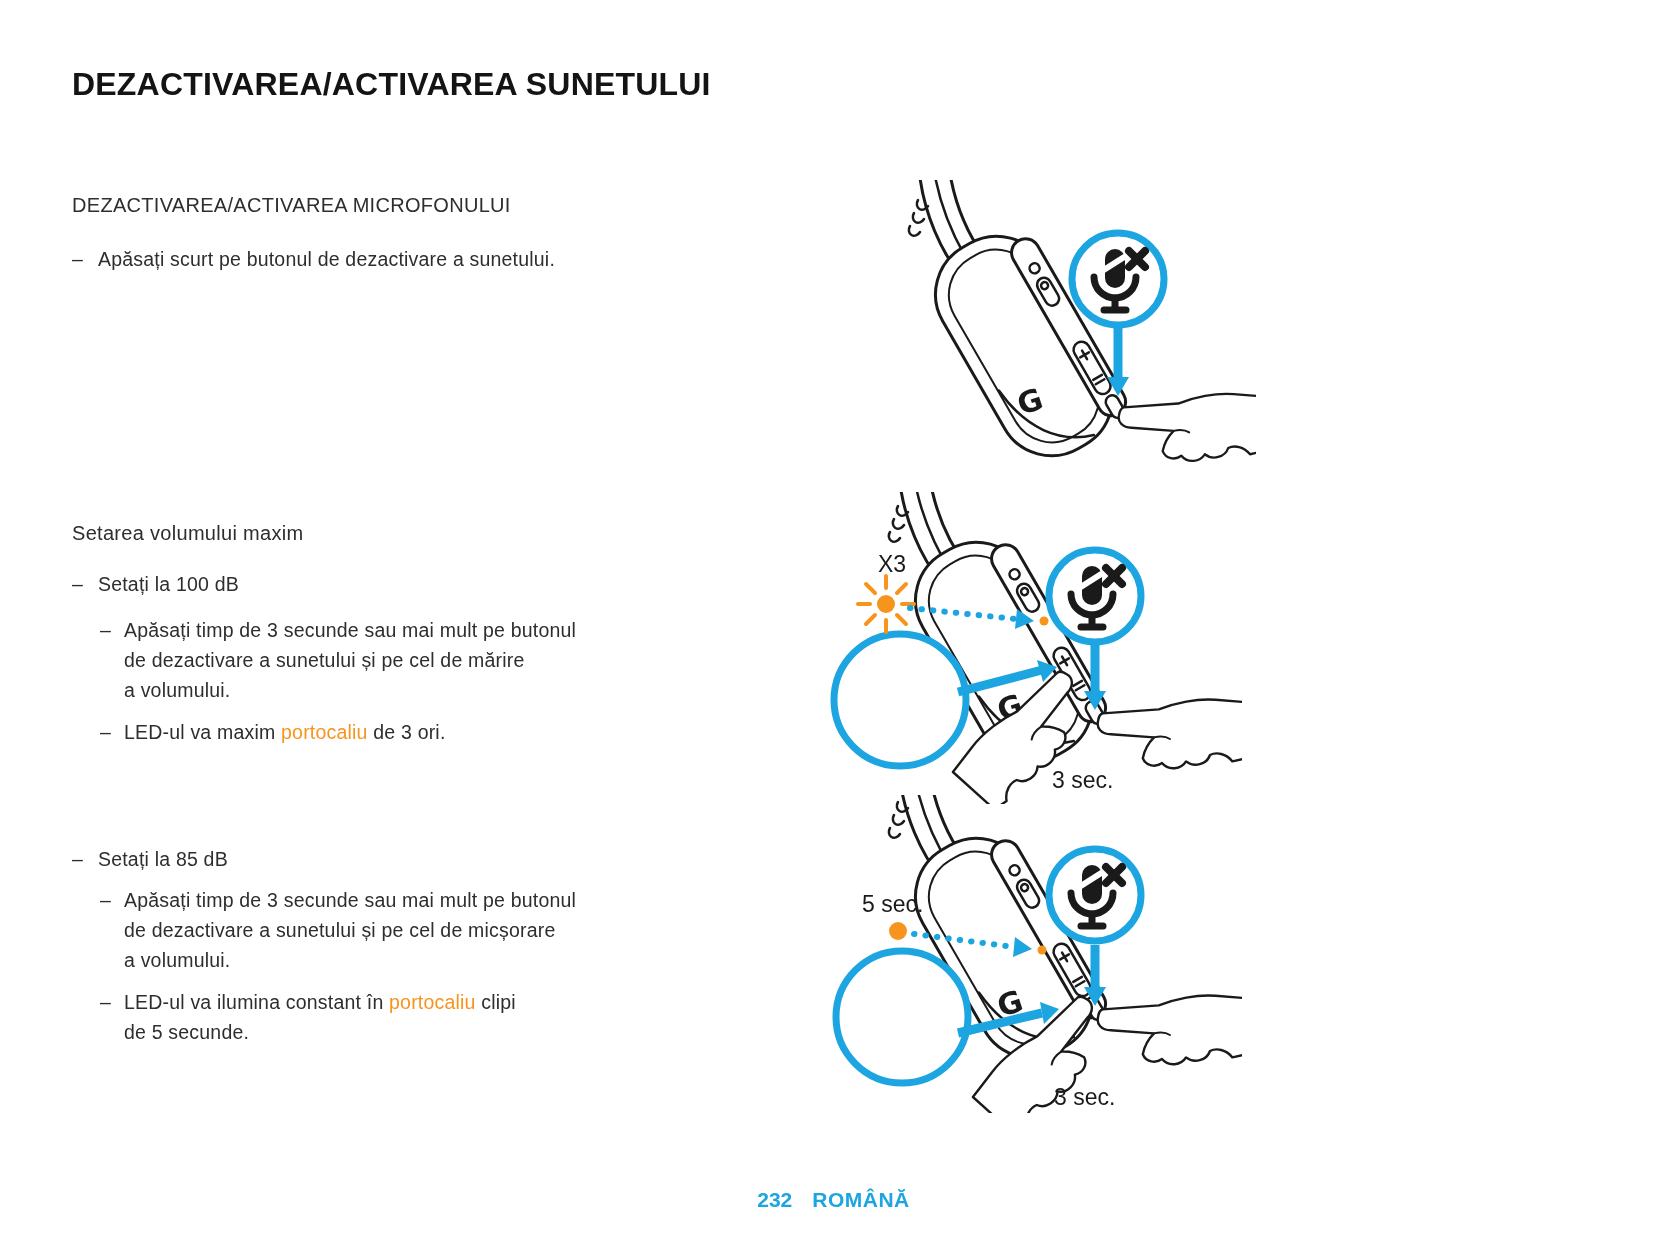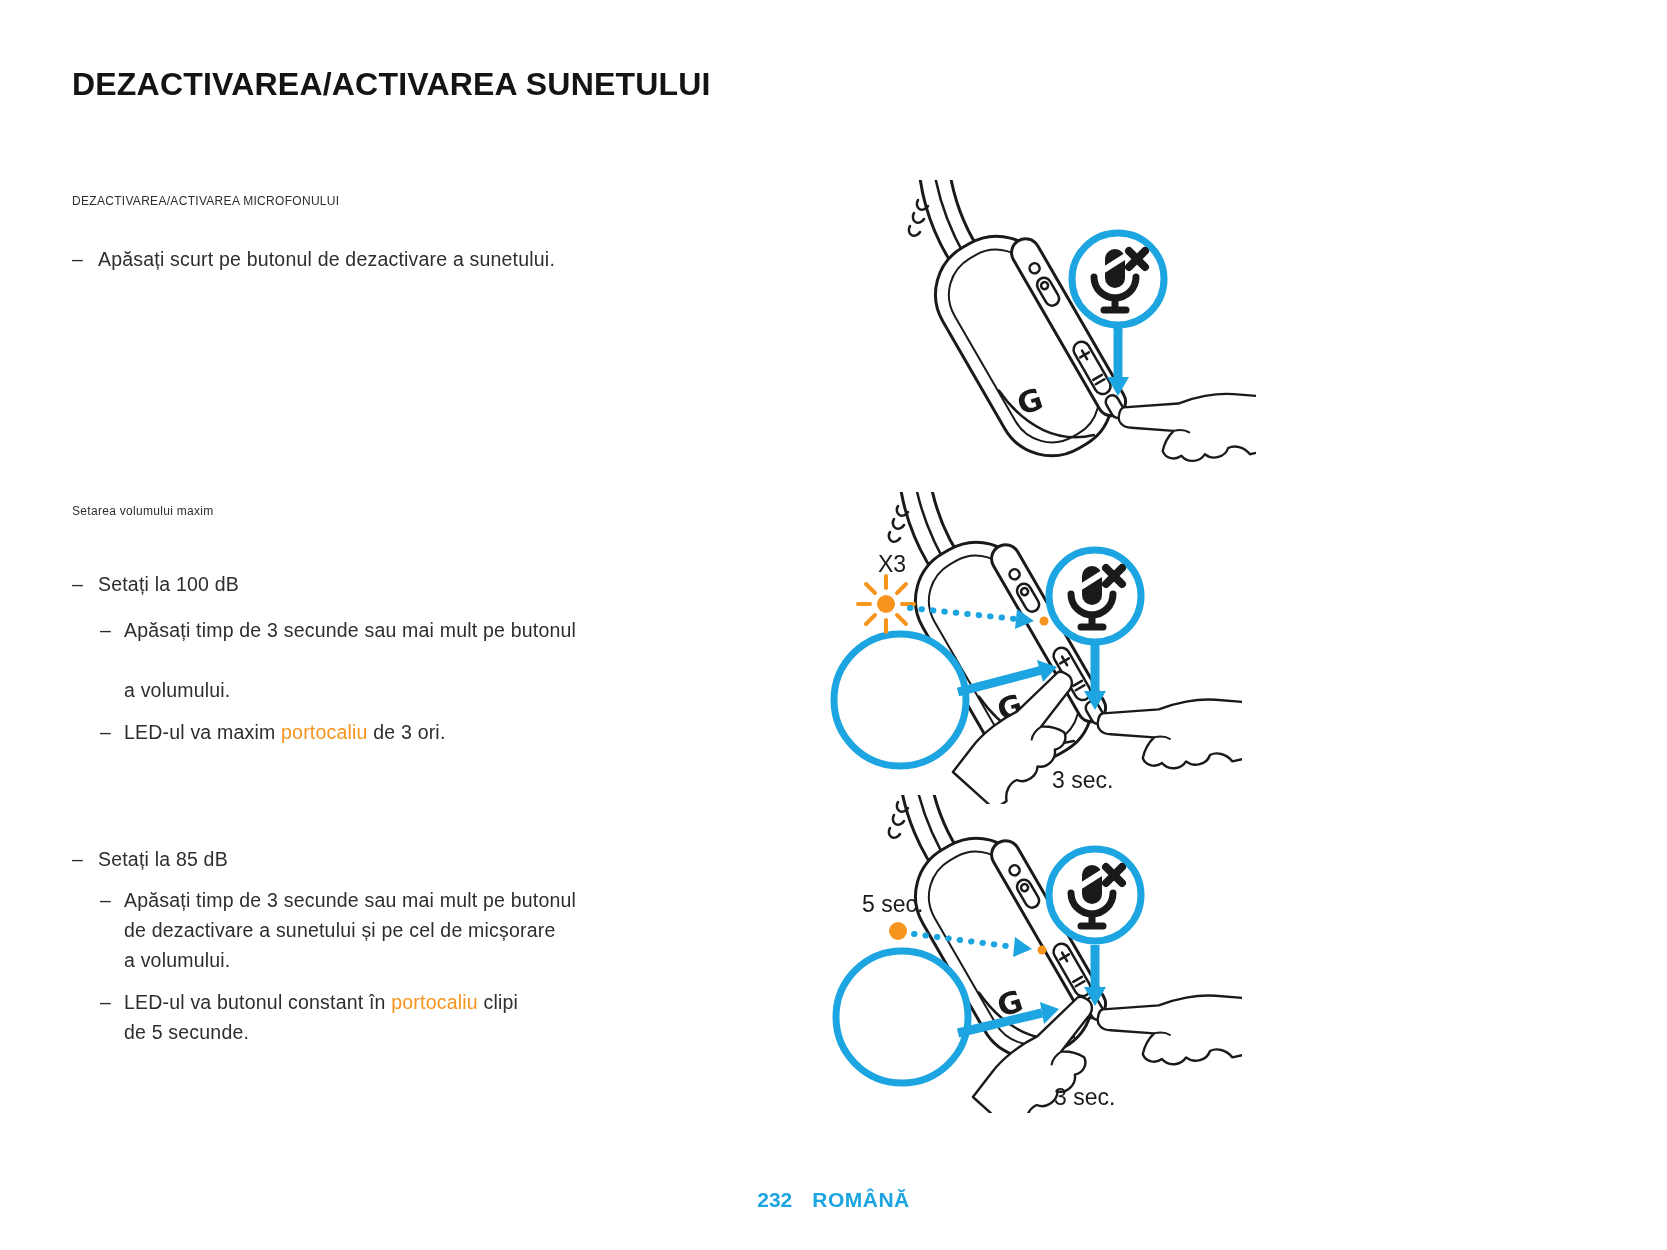--- a/index.html
+++ b/index.html
@@ -1,21 +1,21 @@
 <!DOCTYPE html>
 <html><head>
 <meta charset="utf-8">
 <style>
   html,body{margin:0;padding:0;background:#fff;}
   .page{position:relative;width:1667px;height:1250px;background:#fff;overflow:hidden;
         font-family:"Liberation Sans",sans-serif;color:#2e2e2e;}
   .abs{position:absolute;}
   .title{left:72px;top:64px;font-size:32px;line-height:40px;font-weight:700;color:#141414;
          letter-spacing:.2px;margin:0;}
-  .sec-heading{left:72px;font-size:12px;letter-spacing:.3px;color:#2e2e2e;font-weight:400;}
+  .sec-heading{left:72px;font-size:20px;letter-spacing:.3px;color:#2e2e2e;font-weight:400;}
   .body-row{display:flex;font-size:19.5px;line-height:30px;letter-spacing:.2px;}
   .body-row .dash{flex:0 0 26px;}
   .body-row.sub .dash{flex:0 0 24px;}
   .main-row{left:72px;}
   .sub-row{left:100px;}
   .orange{color:#f7941e;}
   .footer{left:0;right:0;top:1188px;text-align:center;font-size:21px;font-weight:700;color:#1ca5e0;}
   .footer .lang{margin-left:20px;letter-spacing:.5px;}
   
   .o  {fill:#fff;stroke:#1a1a1a;stroke-width:3;stroke-linejoin:round;}
@@ -81,32 +81,32 @@
     <span>DEZACTIVAREA/ACTIVAREA SUNETULUI</span><br>
   </h1>
 
   <div class="abs sec-heading" style="top:194px">DEZACTIVAREA/ACTIVAREA MICROFONULUI</div>
 
   <div class="abs body-row main-row" style="top:244px">
     <span class="dash">–</span>
     <span>Apăsați scurt pe butonul de dezactivare a sunetului.</span>
   </div>
 
-  <div class="abs sec-heading" style="top:504px">Setarea volumului maxim</div>
+  <div class="abs sec-heading" style="top:522px">Setarea volumului maxim</div>
 
   <div class="abs body-row main-row" style="top:569px">
     <span class="dash">–</span>
     <span>Setați la 100 dB</span>
   </div>
 
   <div class="abs body-row sub sub-row" style="top:615px">
     <span class="dash">–</span>
     <span>
       <span>Apăsați timp de 3 secunde sau mai mult pe butonul</span><br>
-      <br>
+      <span>de dezactivare a sunetului și pe cel de mărire</span><br>
       <span>a volumului.</span>
     </span>
   </div>
 
   <div class="abs body-row sub sub-row" style="top:717px">
     <span class="dash">–</span>
     <span>
       <span>LED-ul va maxim </span><span class="orange">portocaliu</span><span> de 3 ori.</span>
     </span>
   </div>
@@ -121,21 +121,21 @@
     <span>
       <span>Apăsați timp de 3 secunde sau mai mult pe butonul</span><br>
       <span>de dezactivare a sunetului și pe cel de micșorare</span><br>
       <span>a volumului.</span>
     </span>
   </div>
 
   <div class="abs body-row sub sub-row" style="top:987px">
     <span class="dash">–</span>
     <span>
-      <span>LED-ul va butonul constant în </span><span class="orange">portocaliu</span><span> clipi</span><br>
+      <span>LED-ul va ilumina constant în </span><span class="orange">portocaliu</span><span> clipi</span><br>
       <span>de 5 secunde.</span>
     </span>
   </div>
 
   <svg class="abs" style="left:856px;top:180px" width="400" height="292" viewBox="0 0 400 292">
     <g>
         <use href="#headset" transform="translate(168,166)"></use>
       </g>
     <g>
         <use href="#hand" transform="translate(263,229) scale(0.78)"></use>

